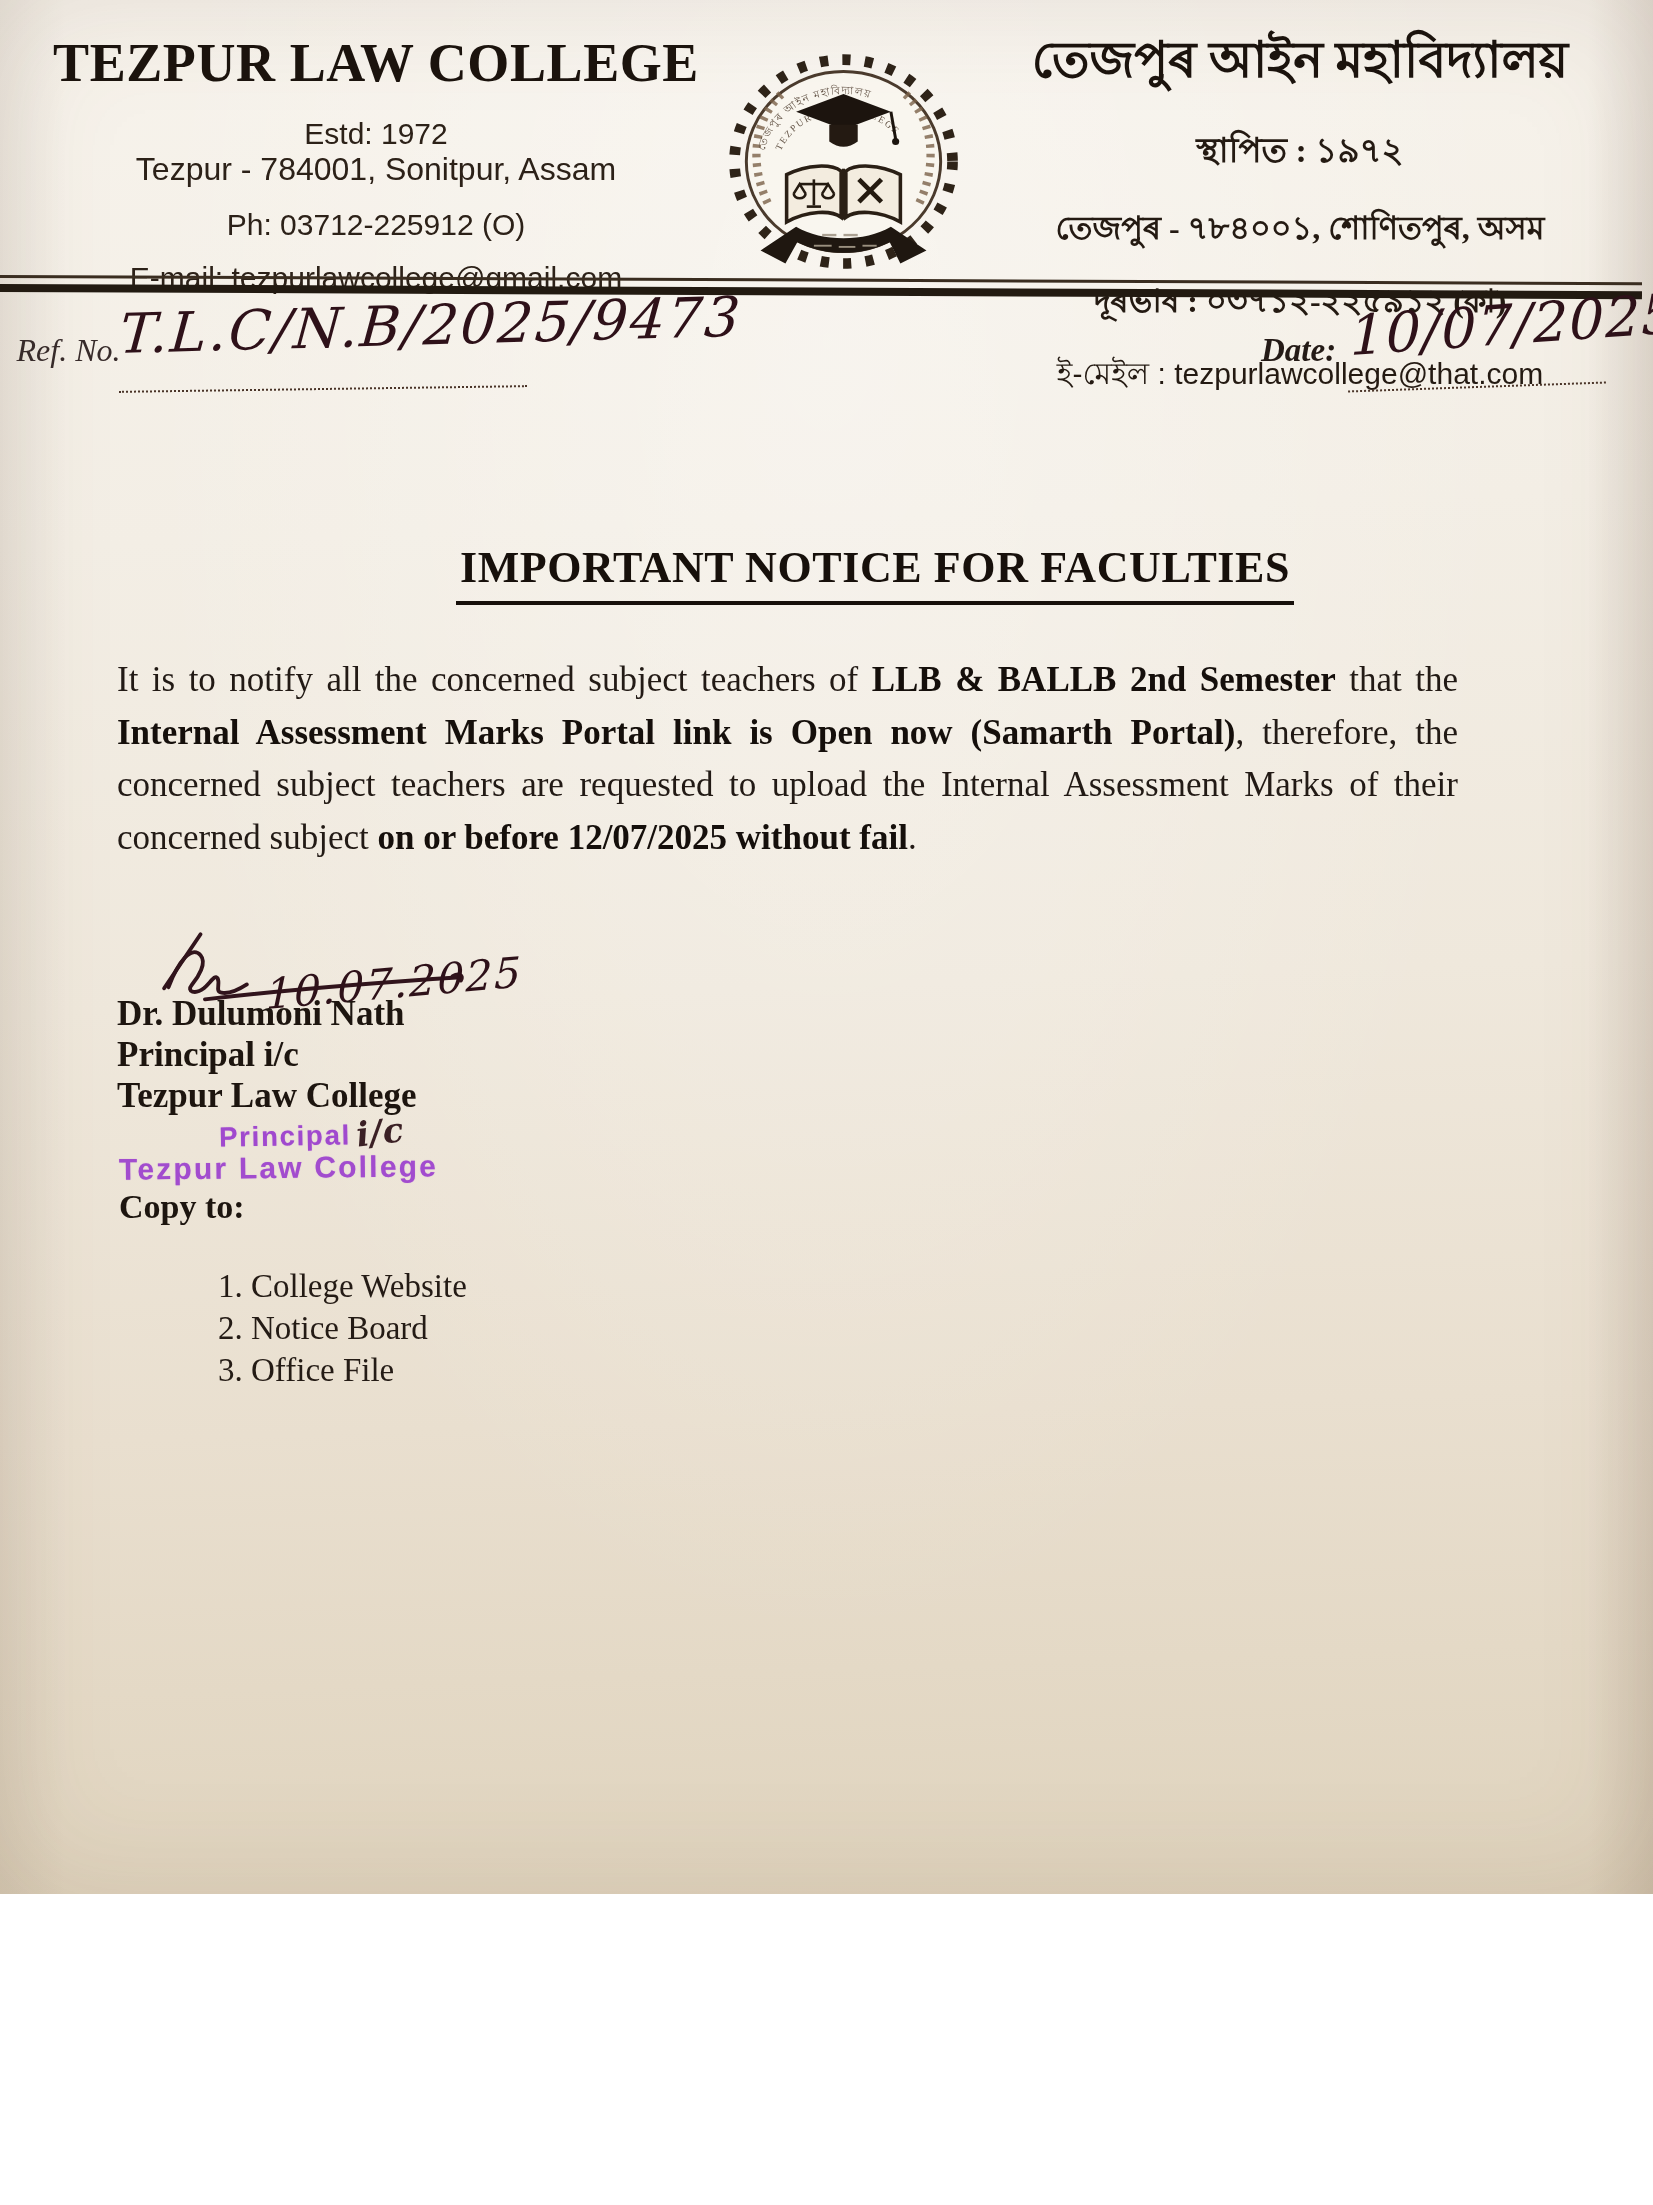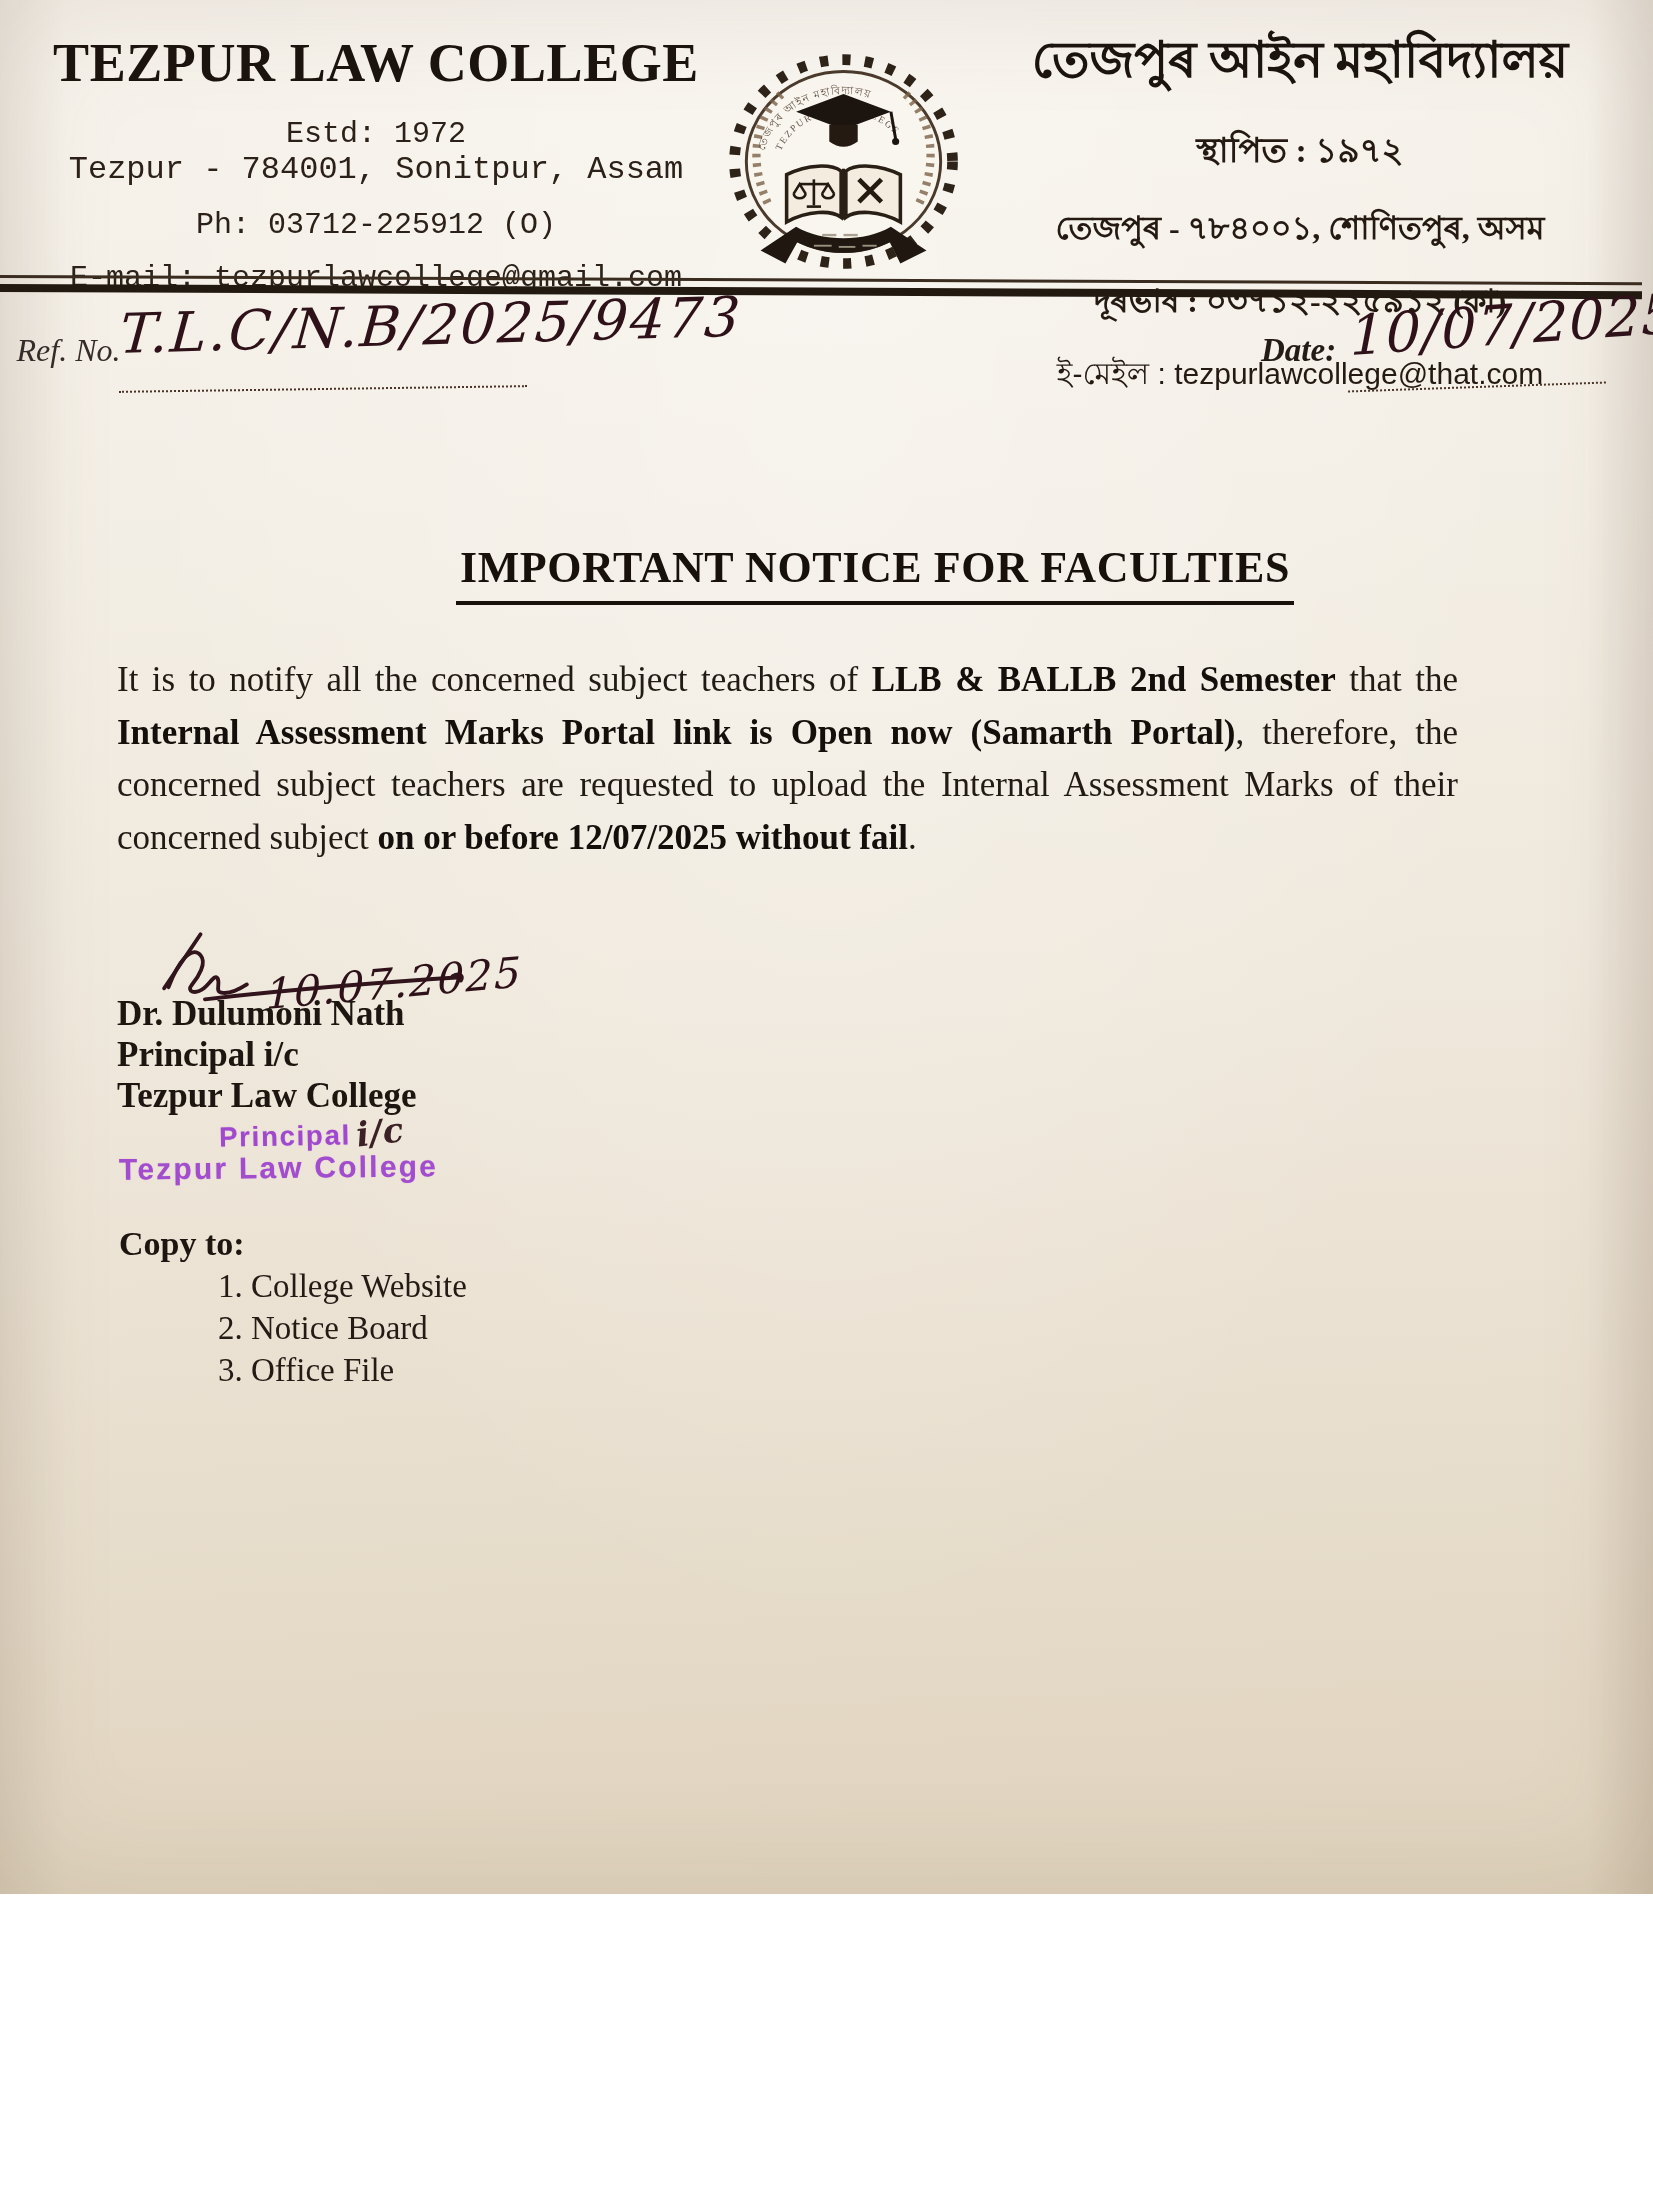--- a/index.html
+++ b/index.html
@@ -8,21 +8,21 @@
     background:linear-gradient(178deg,#f7f3ec 0%,#f3eee5 28%,#efe8dc 52%,#e9dfcf 74%,#dfd3bd 100%);}
   .page::before{content:"";position:absolute;inset:0;pointer-events:none;
     background:linear-gradient(90deg,rgba(70,50,35,.06),rgba(0,0,0,0) 4%,rgba(0,0,0,0) 96%,rgba(70,40,25,.10)),
                radial-gradient(ellipse at 50% 18%,rgba(255,255,255,.30),rgba(0,0,0,0) 60%);
     box-shadow:inset 0 0 121px rgba(110,85,55,.14);}
   .abs{position:absolute;}
 
   
   .hdr-left{left:30px;top:32px;width:692px;text-align:center;color:#241a12;}
   .hdr-title-en{font-size:54px;font-weight:bold;letter-spacing:0.6px;color:#1b130d;white-space:nowrap;}
-  .hdr-sans{font-family:Liberation Mono, monospace;color:#2c2118;}
+  .hdr-sans{font-family:Liberation Sans, sans-serif;color:#2c2118;}
   .hdr-estd{font-size:30px;margin-top:23px;}
   .hdr-addr{font-size:32px;}
   .hdr-ph{font-size:30px;margin-top:20px;}
   .hdr-mail{font-size:30px;margin-top:19px;}
   .hdr-right{left:965px;top:22px;width:670px;text-align:center;color:#241a12;}
   .hdr-title-as{font-size:50px;font-weight:bold;color:#1b130d;white-space:nowrap;}
   .as-line{font-size:32px;font-weight:bold;}
   .as-estd{margin-top:19px;font-size:34px;}
   .as-addr{margin-top:22px;}
   .as-ph{margin-top:19px;}
@@ -55,21 +55,21 @@
   .sig-date{left:266px;top:970px;font-size:42px;letter-spacing:1.7px;transform:rotate(-5deg) skewX(-6deg);transform-origin:left center;}
   .sig-name-block{left:117px;top:993px;font-size:35px;font-weight:bold;color:#1d150f;line-height:41px;white-space:nowrap;}
   .stamp1{left:219px;top:1113px;font-family:"Liberation Sans",sans-serif;font-weight:bold;font-size:27.6px;
     color:#9a3cce;letter-spacing:1.7px;opacity:.92;transform:rotate(-1deg);text-shadow:0 0 1.1px rgba(154,60,206,.45);white-space:nowrap;}
   .stamp-ic{display:inline-block;font-family:"DejaVu Serif",serif;font-style:italic;font-weight:bold;font-size:34px;
     color:#2c1016;letter-spacing:0.6px;transform:rotate(-6deg);text-shadow:none;margin-left:5.5px;}
   .stamp2{left:119px;top:1151px;font-family:"Liberation Sans",sans-serif;font-weight:bold;font-size:30px;
     color:#9a3cce;letter-spacing:2.2px;opacity:.9;transform:rotate(-.6deg);text-shadow:0 0 1.1px rgba(154,60,206,.45);white-space:nowrap;}
 
   
-  .copy-label{left:119px;top:1225px;font-size:34px;font-weight:bold;color:#1d150f;}
+  .copy-label{left:119px;top:1188px;font-size:34px;font-weight:bold;color:#1d150f;}
   .copy-list{left:218px;top:1265px;font-size:33px;color:#241b15;line-height:42px;white-space:nowrap;}
 </style>
 </head>
 <body>
 
 <div class="page">
 
   <div class="abs hdr-left">
     <div class="hdr-title-en">TEZPUR LAW COLLEGE</div>
     <div class="hdr-sans hdr-estd">Estd: 1972</div>

